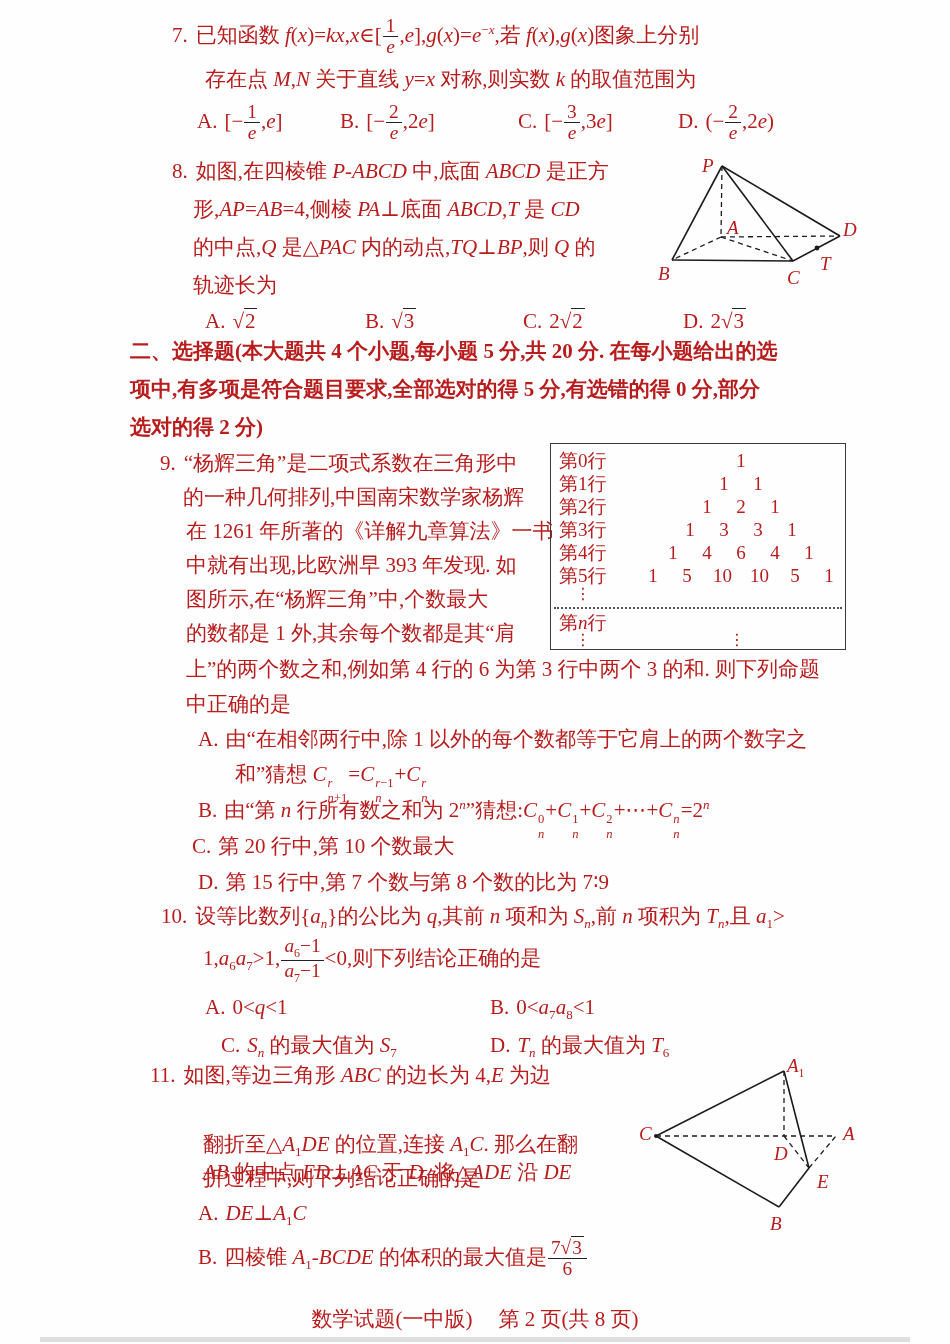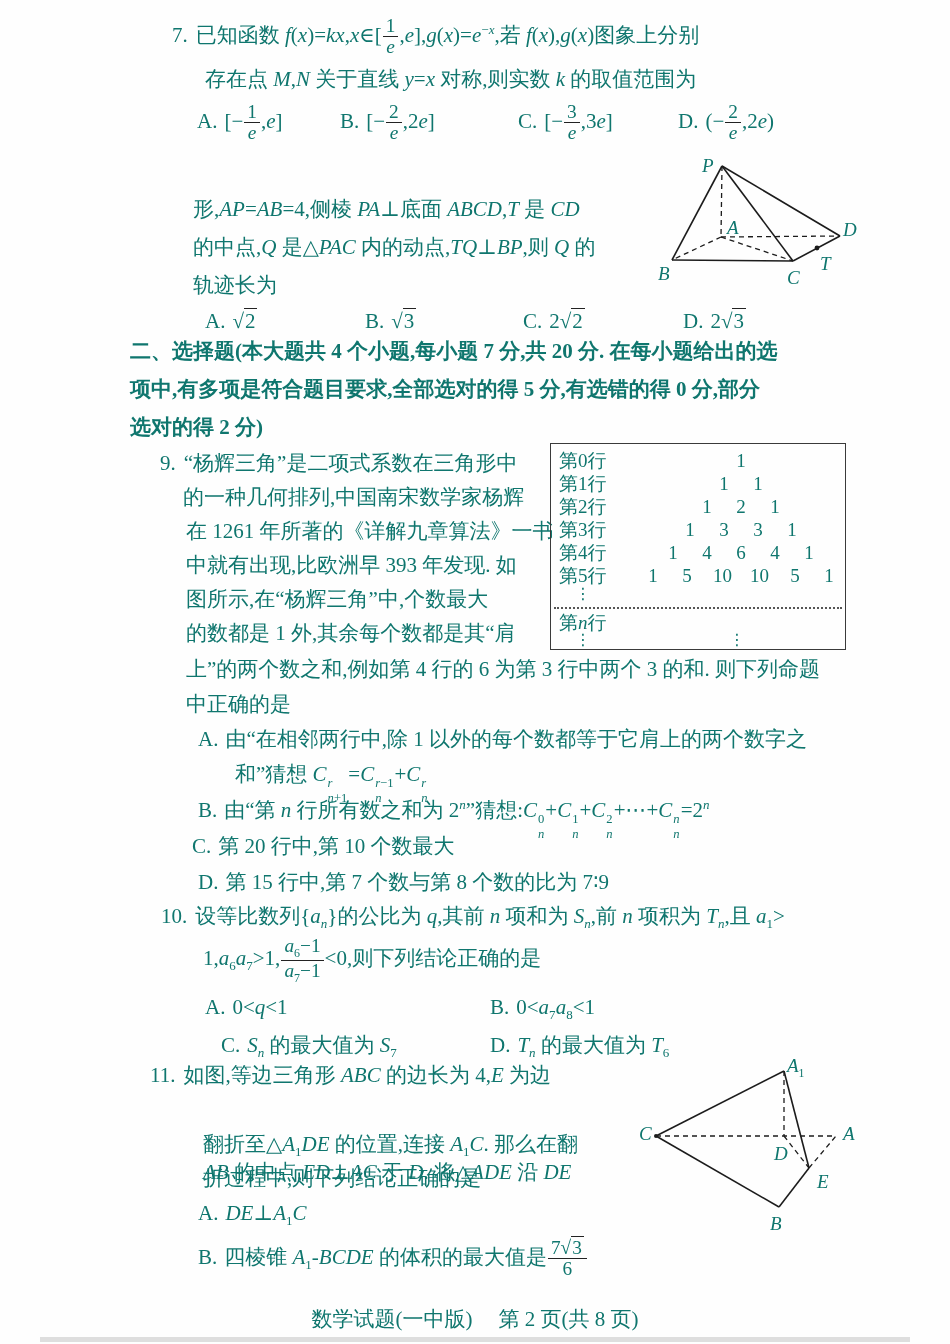--- a/index.html
+++ b/index.html
@@ -1,16 +1,16 @@
 <!DOCTYPE html>
 <html><head>
 <meta charset="utf-8">
 <style>
   html,body{margin:0;padding:0;background:#fff;}
-  .page{position:relative;width:950px;height:1344px;background:#fefefe;color:#0f766e;
+  .page{position:relative;width:950px;height:1344px;background:#fefefe;color:#b91c1c;
         font-family:"Liberation Serif","DejaVu Serif","DejaVu Sans",serif;font-size:21px;line-height:1.3;overflow:hidden;}
   .abs{position:absolute;white-space:nowrap;}
   i{font-style:italic;}
   sup{font-size:.62em;vertical-align:super;}
   sub{font-size:.62em;vertical-align:sub;}
   .fr{display:inline-flex;flex-direction:column;vertical-align:middle;text-align:center;
       font-size:.92em;line-height:1.06;margin:0 1px;}
   .fr .fn{display:block;padding:0 3px;}
   .fr .fd{display:block;border-top:1.4px solid #222;padding:0 3px;}
   .sq{white-space:nowrap;}
@@ -57,20 +57,23 @@
         </span>,2<i>e</i>]</span></div>
   <div class="abs" style="left:518px;top:102px;"><span class="olab">C.</span><span>[−<span class="fr">
           <span class="fn">3</span>
           <span class="fd"><i>e</i></span>
         </span>,3<i>e</i>]</span></div>
   <div class="abs" style="left:678px;top:102px;"><span class="olab">D.</span><span>(−<span class="fr">
           <span class="fn">2</span>
           <span class="fd"><i>e</i></span>
         </span>,2<i>e</i>)</span></div>
 
+  <div class="abs" style="left:172px;top:158px;">
+    <span class="qnum">8.</span><span>如图,在四棱锥 <i>P</i>-<i>ABCD</i> 中,底面 <i>ABCD</i> 是正方</span>
+  </div>
   <div class="abs" style="left:193px;top:196px;">形,<i>AP</i>=<i>AB</i>=4,侧棱 <i>PA</i>⊥底面 <i>ABCD</i>,<i>T</i> 是 <i>CD</i></div>
   <div class="abs" style="left:193px;top:234px;">的中点,<i>Q</i> 是△<i>PAC</i> 内的动点,<i>TQ</i>⊥<i>BP</i>,则 <i>Q</i> 的</div>
   <div class="abs" style="left:193px;top:272px;">轨迹长为</div>
   <div class="abs" style="left:205px;top:308px;"><span class="olab">A.</span><span><span class="sq">√<span class="rd">2</span></span></span></div>
   <div class="abs" style="left:365px;top:308px;"><span class="olab">B.</span><span><span class="sq">√<span class="rd">3</span></span></span></div>
   <div class="abs" style="left:523px;top:308px;"><span class="olab">C.</span><span>2<span class="sq">√<span class="rd">2</span></span></span></div>
   <div class="abs" style="left:683px;top:308px;"><span class="olab">D.</span><span>2<span class="sq">√<span class="rd">3</span></span></span></div>
 
   <div class="fig" style="left:650px;top:148px;width:300px;height:150px;">
     <svg width="300" height="150" viewBox="0 0 300 150">
@@ -90,21 +93,21 @@
       <circle cx="167" cy="100" r="2.4" fill="#1c1c1c"></circle>
     </svg>
     <span class="flab" style="left:52px;top:8px;"><i>P</i></span>
     <span class="flab" style="left:77px;top:70px;"><i>A</i></span>
     <span class="flab" style="left:8px;top:116px;"><i>B</i></span>
     <span class="flab" style="left:137px;top:120px;"><i>C</i></span>
     <span class="flab" style="left:193px;top:72px;"><i>D</i></span>
     <span class="flab" style="left:170px;top:106px;"><i>T</i></span>
   </div>
 
-  <div class="abs bold" style="left:130px;top:338px;">二、选择题(本大题共 4 个小题,每小题 7 分,共 20 分. 在每小题给出的选</div>
+  <div class="abs bold" style="left:130px;top:338px;">二、选择题(本大题共 4 个小题,每小题 5 分,共 20 分. 在每小题给出的选</div>
   <div class="abs bold" style="left:130px;top:376px;">项中,有多项是符合题目要求,全部选对的得 5 分,有选错的得 0 分,部分</div>
   <div class="abs bold" style="left:130px;top:414px;">选对的得 2 分)</div>
 
   <div class="abs" style="left:160px;top:450px;">
     <span class="qnum">9.</span><span>“杨辉三角”是二项式系数在三角形中</span>
   </div>
   <div class="abs" style="left:183px;top:484px;">的一种几何排列,中国南宋数学家杨辉</div>
   <div class="abs" style="left:186px;top:518px;">在 1261 年所著的《详解九章算法》一书</div>
   <div class="abs" style="left:186px;top:552px;">中就有出现,比欧洲早 393 年发现. 如</div>
   <div class="abs" style="left:186px;top:586px;">图所示,在“杨辉三角”中,个数最大</div>

